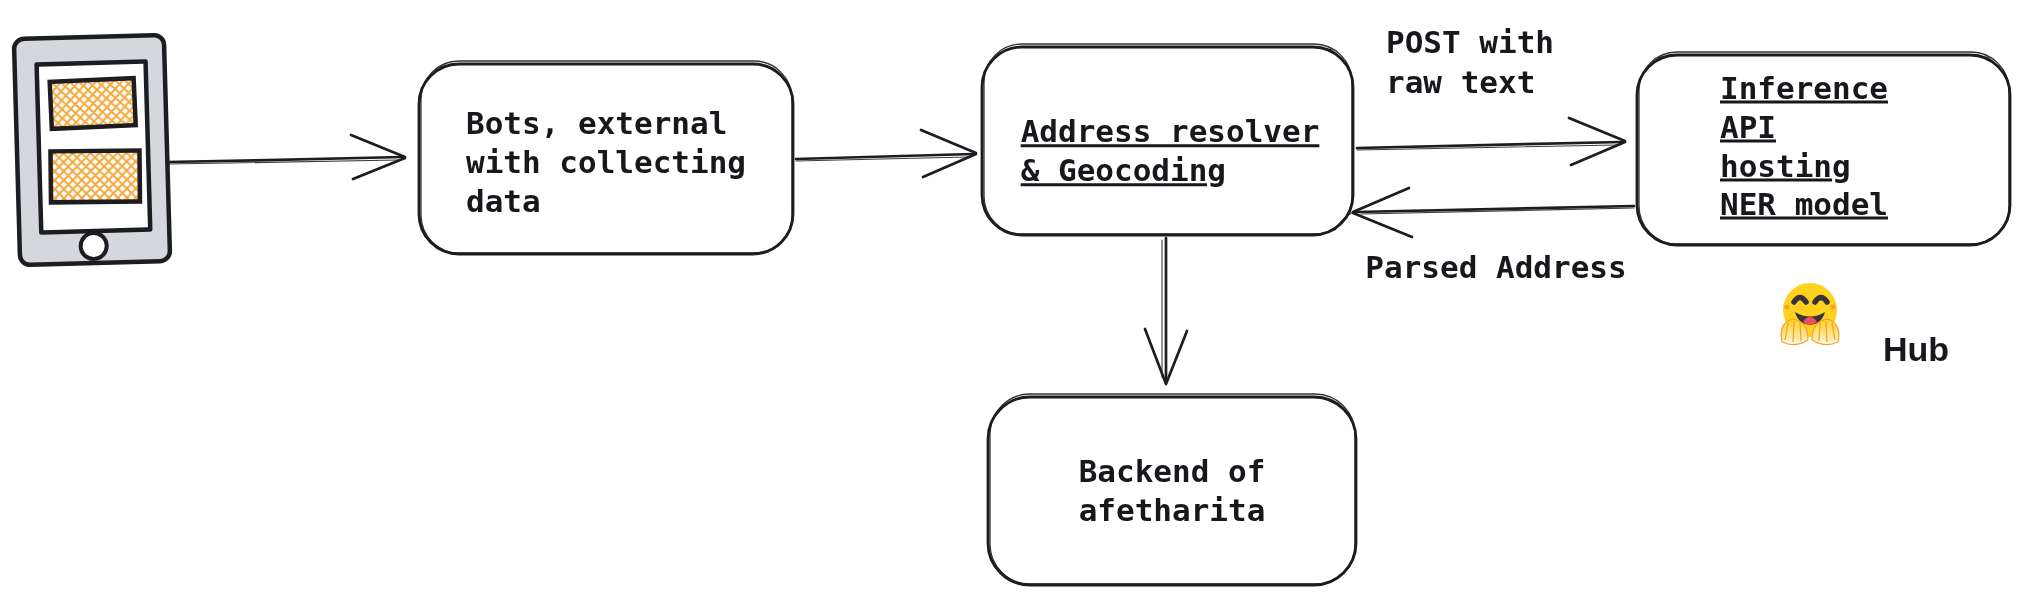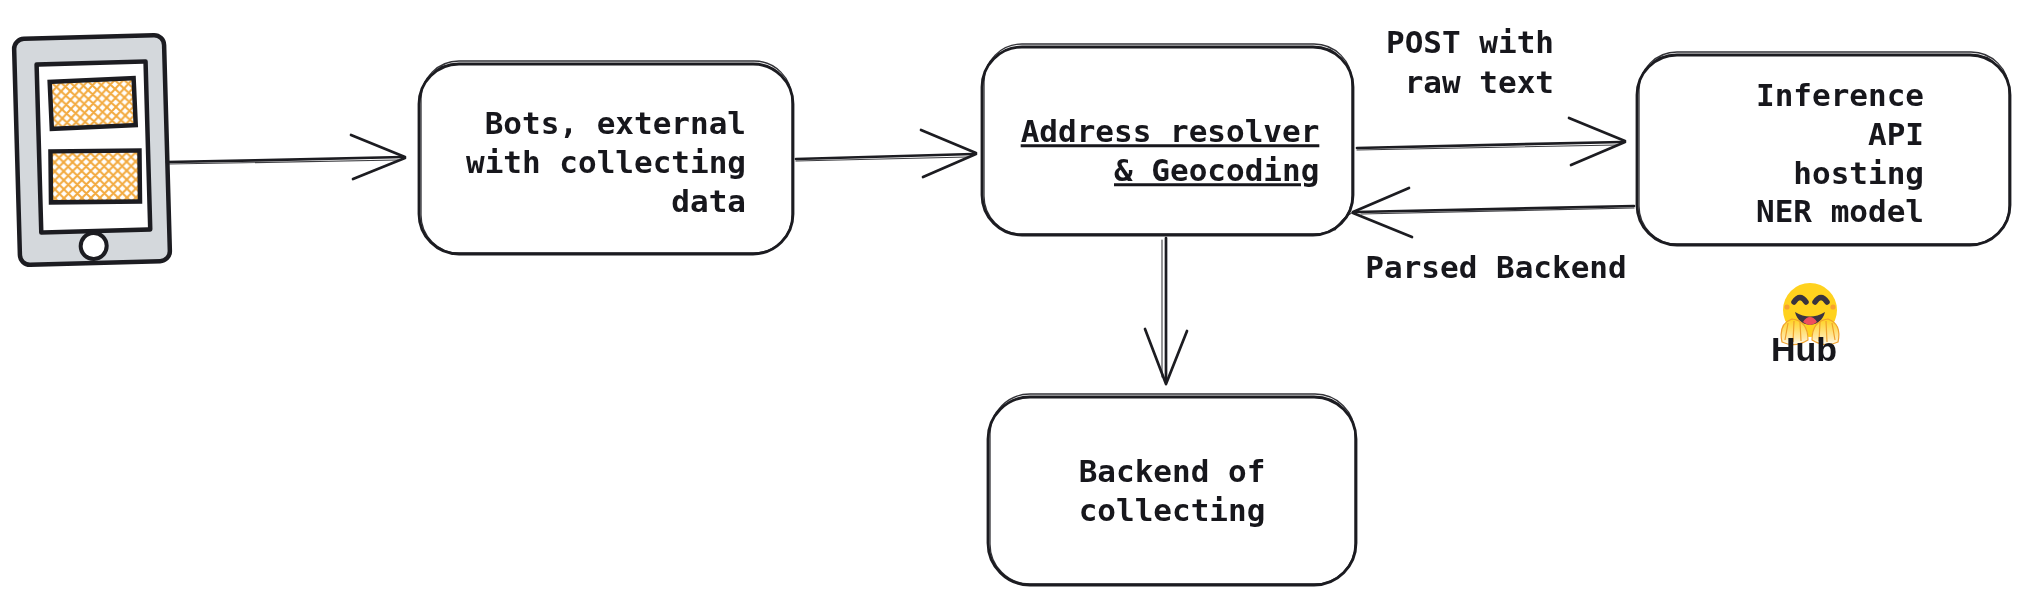--- a/index.html
+++ b/index.html
@@ -21,21 +21,21 @@
   }
   .shapes { position: absolute; left: 0; top: 0; }
   .box  { fill: #fff; stroke: var(--ink); stroke-width: 2.8; }
   .box2 { fill: none; stroke: var(--ink); stroke-width: 1.3; opacity: 0.9; }
   .arrow  { fill: none; stroke: var(--ink); stroke-width: 2.7; stroke-linecap: round; }
   .arrow2 { fill: none; stroke: var(--ink); stroke-width: 1.1; opacity: 0.85; stroke-linecap: round; }
   .phone-outline { stroke: var(--ink); stroke-width: 4.5; stroke-linejoin: round; }
   .label {
     position: absolute;
     transform: translate(-50%, -50%);
-    text-align: right;
+    text-align: left;
     white-space: pre-line;
     color: var(--label-text);
     font-weight: bold;
     font-family: "DejaVu Sans Mono", monospace;
   }
   .node-label { font-size: 31px; line-height: 1.25; }
   .edge-label { font-size: 31px; line-height: 1.3; }
   .hub-label  {
     font-family: "Liberation Sans", sans-serif;
     font-weight: bold;
@@ -131,23 +131,23 @@
         <path d="M10,41 L7,58 M16,39 L15,60 M22,40 L23,59" stroke="#f0a12d" stroke-width="1.2" fill="none"></path>
       </g>
     </g>
   </svg>
 
   <div class="label node-label" style="left:606px; top:162px;">Bots, external
 with collecting
 data</div>
   <div class="label node-label" style="left:1170px; top:151px;text-decoration:underline;">Address resolver
 &amp; Geocoding</div>
-  <div class="label node-label" style="left:1822px; top:153px;">Inference API
+  <div class="label node-label" style="left:1822px; top:146px;text-decoration:underline;">Inference API
 hosting NER model</div>
   <div class="label node-label" style="left:1172px; top:491px;">Backend of
-collecting</div>
+afetharita</div>
 
   <div class="label edge-label" style="left:1470px; top:62px;">POST with
 raw text</div>
-  <div class="label edge-label" style="left:1496px; top:267px;">Parsed Backend</div>
+  <div class="label edge-label" style="left:1496px; top:267px;">Parsed Address</div>
 
-  <div class="label hub-label" style="left:1804px; top:349px;">Hub</div>
+  <div class="label hub-label" style="left:1916px; top:349px;">Hub</div>
 </div>
 
 </body></html>

